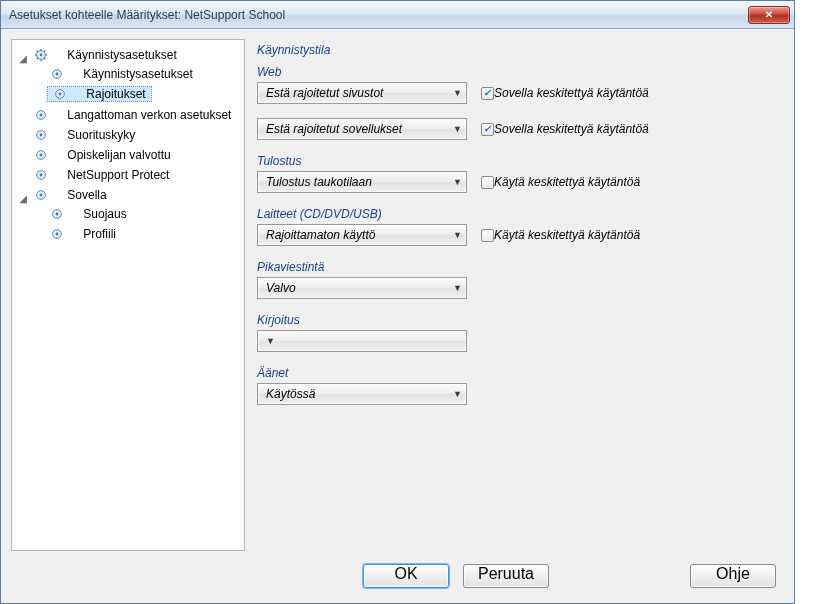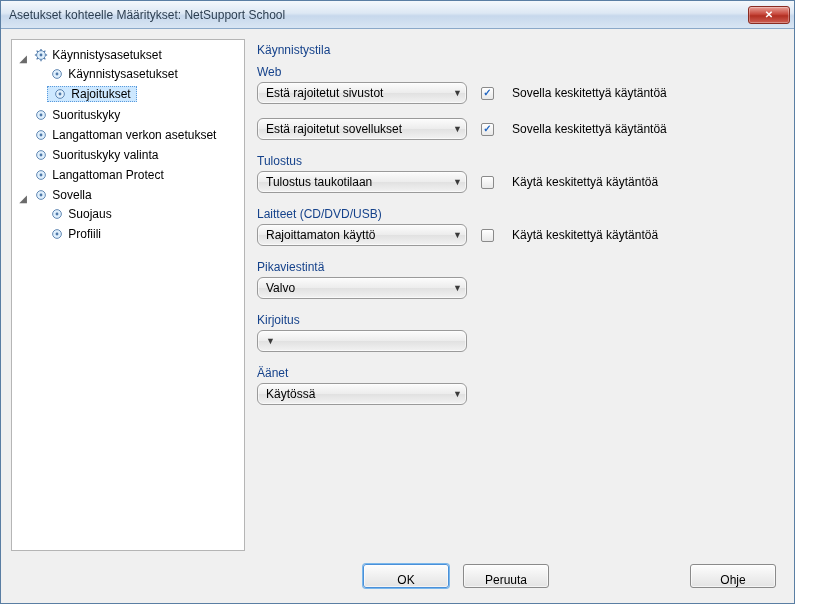--- a/index.html
+++ b/index.html
@@ -65,21 +65,21 @@
   .tree ul { list-style: none; margin: 0; padding: 0 0 0 16px; }
   .tree > ul { padding-left: 2px; }
   .tree li {
     padding: 1px 0;
     white-space: nowrap;
     position: relative;
   }
   .tree-row {
     display: inline-flex;
     align-items: center;
-    gap: 4px;
+    gap: 19px;
     padding: 1px 3px;
     cursor: default;
   }
   .tree-row.sel {
     background: #cde8ff;
     border: 1px dotted #5a9adb;
     padding: 0 5px;
   }
   .expander {
     width: 10px;
@@ -91,52 +91,53 @@
   }
   .gear {
     width: 14px; height: 14px; display: inline-block;
   }
   .gear svg { width: 14px; height: 14px; display: block; }
 
   .right-panel {
     flex: 1;
     padding: 4px 6px 4px 2px;
     background: #f0f0f0;
+    font-style: italic;
   }
   .section-title {
     color: #15428b;
     font-size: 12px;
     margin-bottom: 8px;
   }
   .field-group { margin-bottom: 14px; }
   .field-label { color: #15428b; margin-bottom: 3px; }
   .row { display: flex; align-items: center; gap: 14px; }
   .combo {
     width: 210px;
     height: 22px;
     border: 1px solid #9a9a9a;
-    border-radius: 6px;
+    border-radius: 0;
     background: linear-gradient(to bottom, #fcfcfc 0%, #ececec 50%, #e1e1e1 51%, #f2f2f2 100%);
     display: flex;
     align-items: center;
     padding: 0 4px 0 8px;
     font-size: 12px;
     cursor: pointer;
     box-shadow: inset 0 0 0 1px rgba(255,255,255,0.6);
     position: relative;
   }
   .combo .val { flex: 1; }
   .combo .arrow {
     color: #3a3a3a;
     font-size: 9px;
   }
   .chk-wrap {
     display: flex;
     align-items: center;
-    gap: 18px;
+    gap: 0;
   }
   .chk {
     width: 13px; height: 13px;
     border: 1px solid #8a8a8a;
     background: linear-gradient(to bottom,#fff,#e8e8e8);
     border-radius: 2px;
     display: inline-flex;
     align-items: center;
     justify-content: center;
     font-size: 10px;
@@ -158,23 +159,23 @@
   }
   .button-bar .spacer1 { width: 330px; }
   .button-bar .spacer2 { flex: 1; }
   .btn {
     width: 86px;
     height: 24px;
     border: 1px solid #8a8a8a;
     border-radius: 3px;
     background: linear-gradient(to bottom,#fdfdfd,#e3e3e3);
     display: flex;
-    align-items: flex-end;
+    align-items: flex-start;
     justify-content: center;
-    font-size: 12px;
+    font-size: 16px;
     cursor: pointer;
     box-shadow: inset 0 0 0 1px rgba(255,255,255,0.6);
   }
   .btn.default {
     border-color: #4a90d9;
     box-shadow: 0 0 0 1px #7ab7eb, inset 0 0 0 1px rgba(255,255,255,0.6);
   }
 </style>
 </head>
 <body>
@@ -243,57 +244,57 @@
           </li>
           <li>
             <span class="expander"></span>
             <span class="tree-row">
               <span class="gear">
                 <svg viewBox="0 0 16 16">
                     <circle cx="8" cy="8" r="5" fill="#dfeffc" stroke="#4e78a8"></circle>
                     <circle cx="8" cy="8" r="1.6" fill="#4e78a8"></circle>
                   </svg>
               </span>
+              <span>Langattoman verkon asetukset</span>
+            </span>
+          </li>
+          <li>
+            <span class="expander"></span>
+            <span class="tree-row">
+              <span class="gear">
+                <svg viewBox="0 0 16 16">
+                    <circle cx="8" cy="8" r="5" fill="#dfeffc" stroke="#4e78a8"></circle>
+                    <circle cx="8" cy="8" r="1.6" fill="#4e78a8"></circle>
+                  </svg>
+              </span>
               <span>Suorituskyky</span>
             </span>
           </li>
           <li>
             <span class="expander"></span>
             <span class="tree-row">
               <span class="gear">
                 <svg viewBox="0 0 16 16">
                     <circle cx="8" cy="8" r="5" fill="#dfeffc" stroke="#4e78a8"></circle>
                     <circle cx="8" cy="8" r="1.6" fill="#4e78a8"></circle>
                   </svg>
               </span>
-              <span>Langattoman verkon asetukset</span>
+              <span>Opiskelijan valvottu</span>
             </span>
           </li>
           <li>
             <span class="expander"></span>
             <span class="tree-row">
               <span class="gear">
                 <svg viewBox="0 0 16 16">
                     <circle cx="8" cy="8" r="5" fill="#dfeffc" stroke="#4e78a8"></circle>
                     <circle cx="8" cy="8" r="1.6" fill="#4e78a8"></circle>
                   </svg>
               </span>
-              <span>Suorituskyky valinta</span>
-            </span>
-          </li>
-          <li>
-            <span class="expander"></span>
-            <span class="tree-row">
-              <span class="gear">
-                <svg viewBox="0 0 16 16">
-                    <circle cx="8" cy="8" r="5" fill="#dfeffc" stroke="#4e78a8"></circle>
-                    <circle cx="8" cy="8" r="1.6" fill="#4e78a8"></circle>
-                  </svg>
-              </span>
-              <span>Langattoman Protect</span>
+              <span>NetSupport Protect</span>
             </span>
           </li>
           <li>
             <span class="expander">◢</span>
             <span class="tree-row">
               <span class="gear">
                 <svg viewBox="0 0 16 16">
                     <circle cx="8" cy="8" r="5" fill="#dfeffc" stroke="#4e78a8"></circle>
                     <circle cx="8" cy="8" r="1.6" fill="#4e78a8"></circle>
                   </svg>

